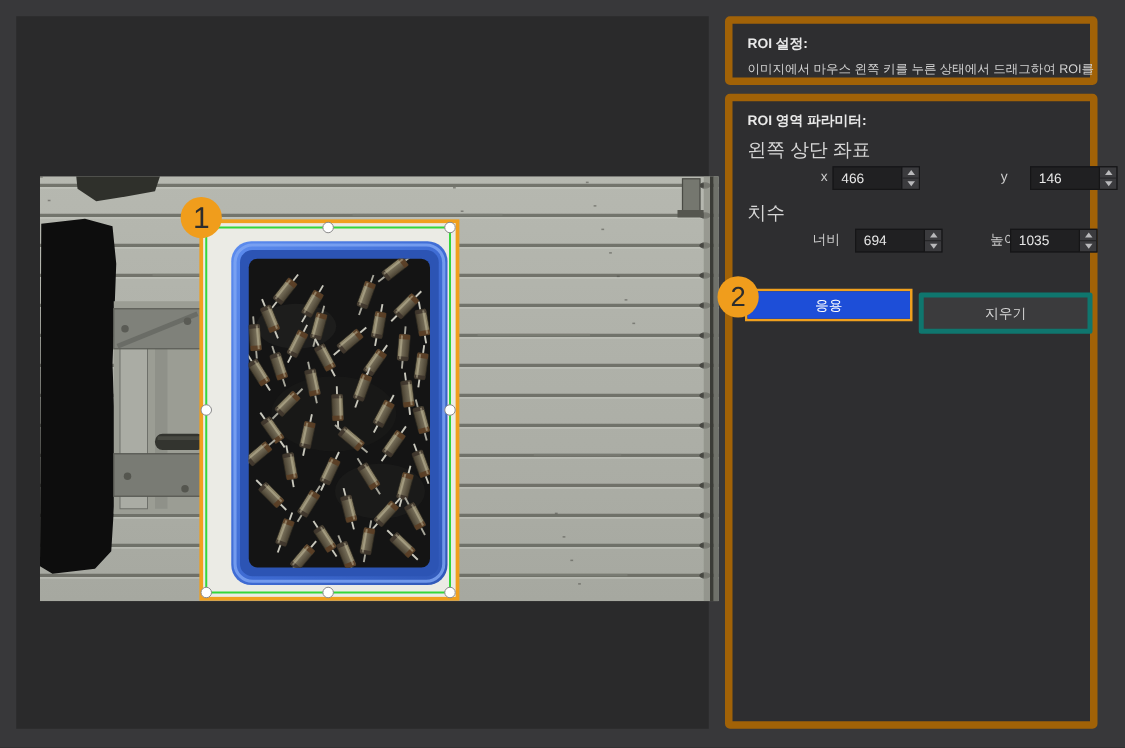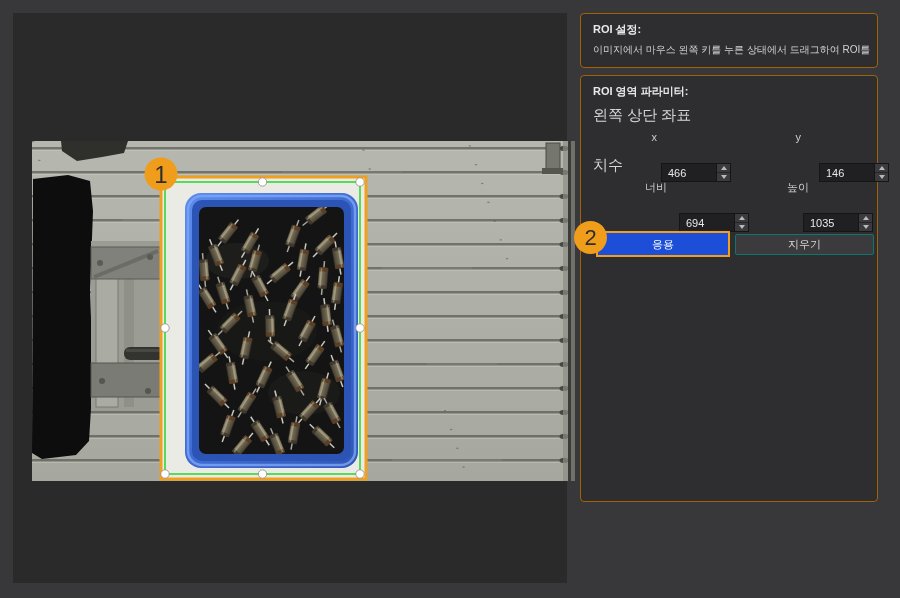--- a/index.html
+++ b/index.html
@@ -12,43 +12,43 @@
   
   .image-panel{
     position:absolute;left:13px;top:13px;width:554px;height:570px;
     background:#2a2a2b;
   }
   .photo-svg{position:absolute;left:19px;top:128px;}
 
   
   .gbox{
     position:absolute;left:580px;width:298px;
-    background:#2e2e30;border:1px solid #a16207;border-radius:4px;
+    background:#2e2e30;border:6px solid #a16207;border-radius:4px;
     box-sizing:border-box;
   }
   .box1{top:13px;height:55px;}
-  .box2{top:75px;height:427px;}
+  .box2{top:75px;height:508px;}
   .gtitle{
     position:absolute;left:12px;font-size:11px;font-weight:bold;color:#e9e9e9;
     white-space:nowrap;
   }
   .gdesc{
     position:absolute;left:12px;top:29px;width:280px;
     font-size:10px;color:#d2d2d2;white-space:nowrap;overflow:hidden;
   }
   .sublabel{
     position:absolute;left:12px;font-size:15px;color:#d6d6d6;white-space:nowrap;
   }
   .fldlabel{
     position:absolute;font-size:11px;color:#cccccc;text-align:right;width:70px;
     line-height:19px;white-space:nowrap;
   }
   .spin{
     position:absolute;width:70px;height:19px;background:#202022;
-    border:1px solid #151517;box-sizing:border-box;display:flex;margin-top:35px;
+    border:1px solid #151517;box-sizing:border-box;display:flex;
   }
   .spin input{
     flex:1;min-width:0;background:transparent;border:none;outline:none;
     color:#e8e8e8;font-size:11px;padding:0 2px 0 6px;
     font-family:"Liberation Sans","DejaVu Sans",sans-serif;
   }
   .spin-btns{width:13px;display:flex;flex-direction:column;border-left:1px solid #151517;}
   .sb{flex:1;background:#3b3b3e;display:flex;align-items:center;justify-content:center;cursor:pointer;}
   .sb.up{border-bottom:1px solid #262628;}
   .tri-up{width:0;height:0;border-left:3px solid transparent;border-right:3px solid transparent;border-bottom:4px solid #b9b9bb;}
@@ -56,22 +56,22 @@
 
   .apply-wrap{
     position:absolute;left:596px;top:231px;width:134px;height:26px;
     border:2px solid #f0a01e;box-sizing:border-box;background:#1b7cd8;
   }
   .apply-btn{
     width:100%;height:100%;background:#1d4ed8;border:none;color:#ffffff;
     font-size:11px;font-family:"Liberation Sans","DejaVu Sans",sans-serif;cursor:pointer;
   }
   .clear-btn{
-    position:absolute;left:735px;top:234px;width:139px;height:21px;
-    background:#3b3b3d;border:1px solid #0f766e;border-radius:2px;
+    position:absolute;left:735px;top:234px;width:139px;height:33px;
+    background:#3b3b3d;border:4px solid #0f766e;border-radius:2px;
     color:#d8d8d8;font-size:11px;box-sizing:border-box;cursor:pointer;
     font-family:"Liberation Sans","DejaVu Sans",sans-serif;
   }
   .step-badge{
     position:absolute;width:33px;height:33px;border-radius:50%;
     background:#f09d1c;color:#2d2d2d;font-size:22px;line-height:33px;
     text-align:center;z-index:6;
   }
   .badge2{left:574px;top:221px;}
 </style>

